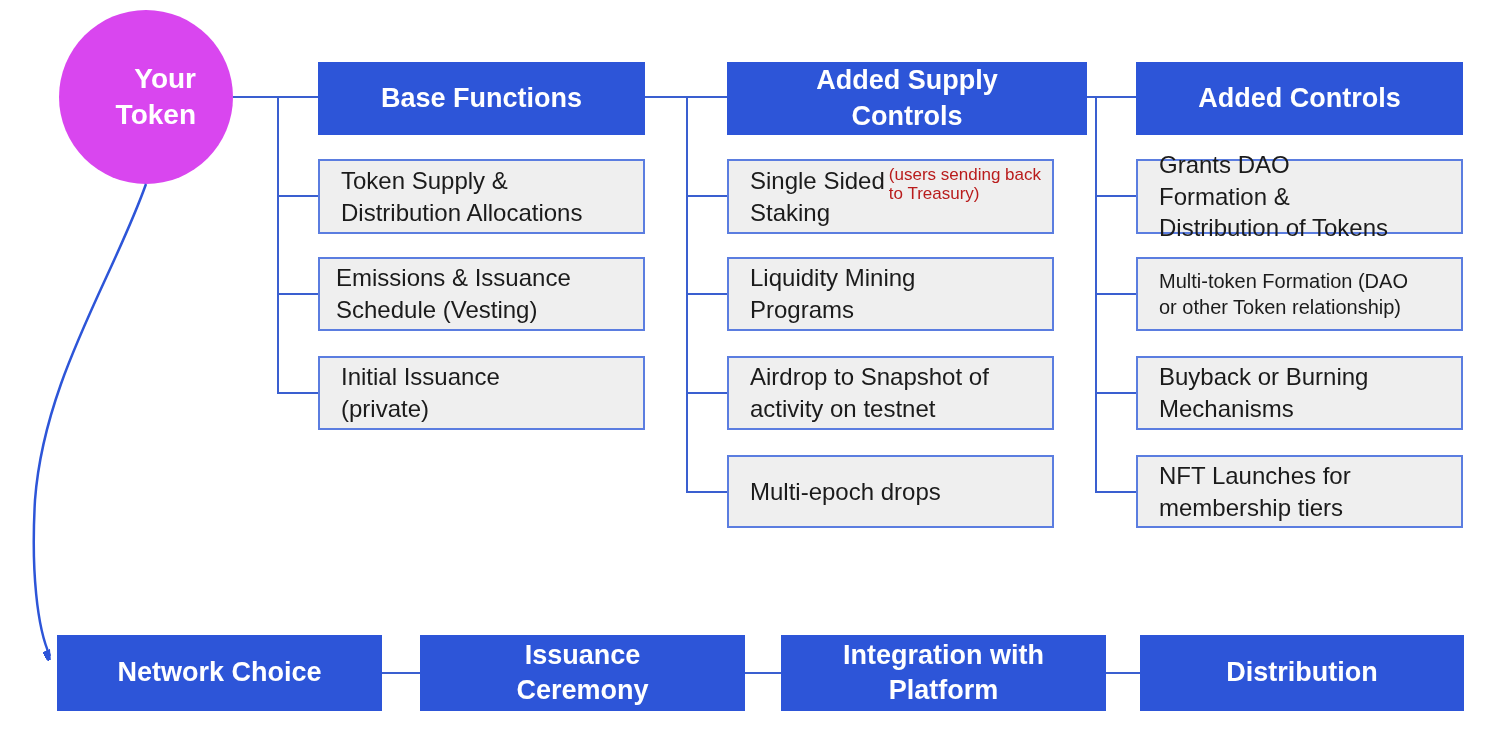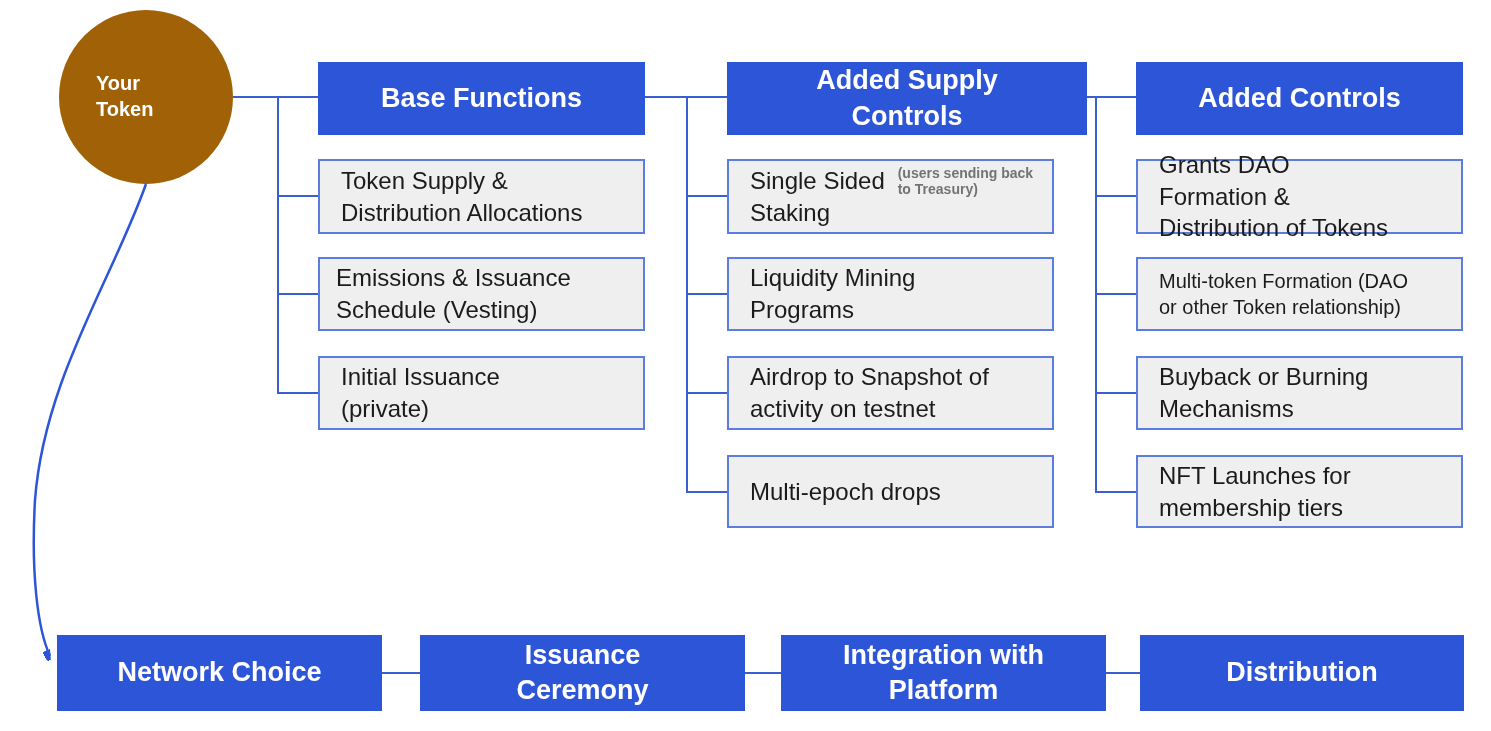--- a/index.html
+++ b/index.html
@@ -2,38 +2,38 @@
 <html><head>
 <meta charset="utf-8">
 <style>
   html,body{margin:0;padding:0;background:#ffffff;}
   .canvas{
     position:relative;width:1491px;height:731px;background:#ffffff;overflow:hidden;
     font-family:"Liberation Sans","DejaVu Sans",sans-serif;
   }
   .node{position:absolute;box-sizing:border-box;display:flex;align-items:center;justify-content:center;}
   .circle{
-    background:#a16207;border-radius:50%;color:#ffffff;font-weight:bold;font-size:20px;
-    text-align:left;line-height:1.28;
+    background:#d946ef;border-radius:50%;color:#ffffff;font-weight:bold;font-size:28px;
+    text-align:right;line-height:1.28;
   }
   .circle span{display:inline-block;max-width:100px;}
   .hdr{
     background:#2d55d8;color:#ffffff;font-weight:bold;font-size:27px;text-align:center;line-height:1.3;
   }
   .hdr span{display:inline-block;}
   .hdr .two-line{max-width:250px;}
   .item{
     background:#efefef;border:2px solid #5b7de0;color:#1b1b1b;font-size:24px;line-height:1.32;
     justify-content:flex-start;padding-left:21px;padding-right:8px;
   }
   .item .lbl{display:inline-block;max-width:250px;}
   .item .tight{max-width:235px;}
   .item .small{font-size:20px;line-height:1.3;}
   .item .stack{display:flex;flex-direction:row;align-items:flex-start;}
-  .item .note{font-size:14px;color:#737373;line-height:1.15;font-weight:bold;}
+  .item .note{font-size:17px;color:#b91c1c;line-height:1.15;}
   .bottom{
     background:#2d55d8;color:#ffffff;font-weight:bold;font-size:27px;text-align:center;line-height:1.3;
   }
   .bottom span{display:inline-block;}
   .bottom .two-line{max-width:230px;}
   .bottom .narrow{max-width:175px;}
   .line{position:absolute;background:#3a5fd0;}
   .arrow-svg{position:absolute;left:0;top:0;pointer-events:none;}
 </style>
 </head>

